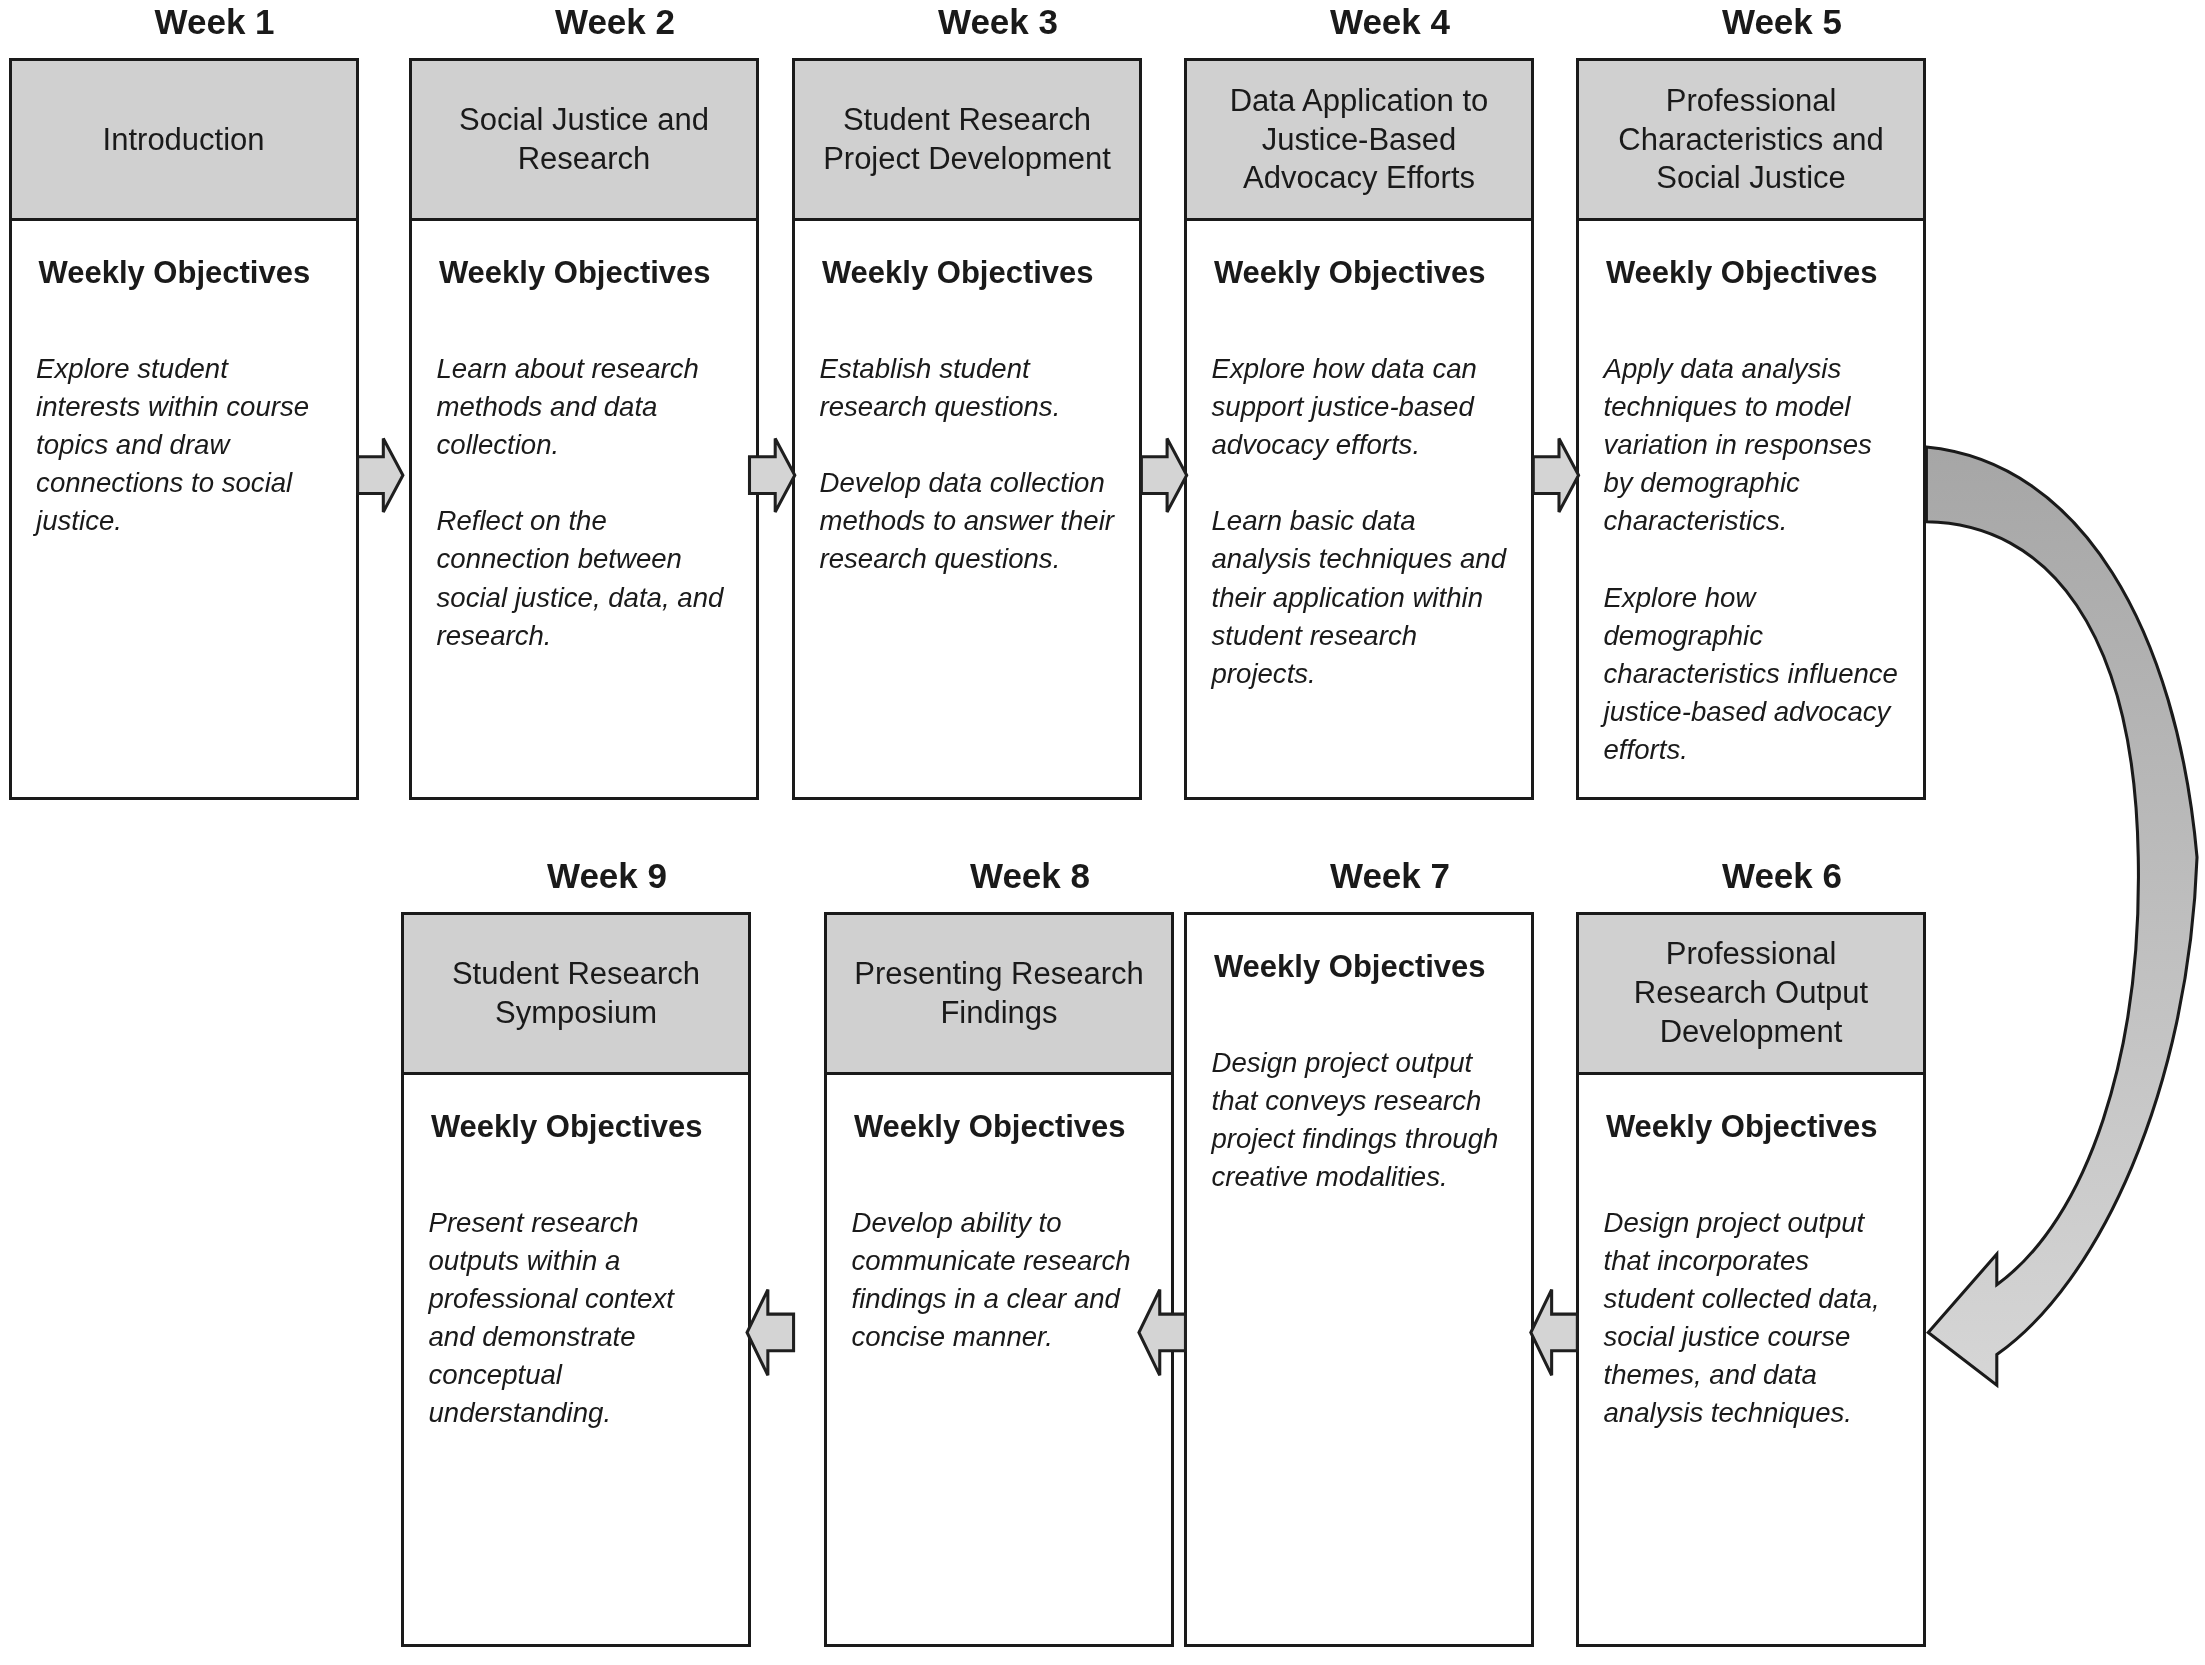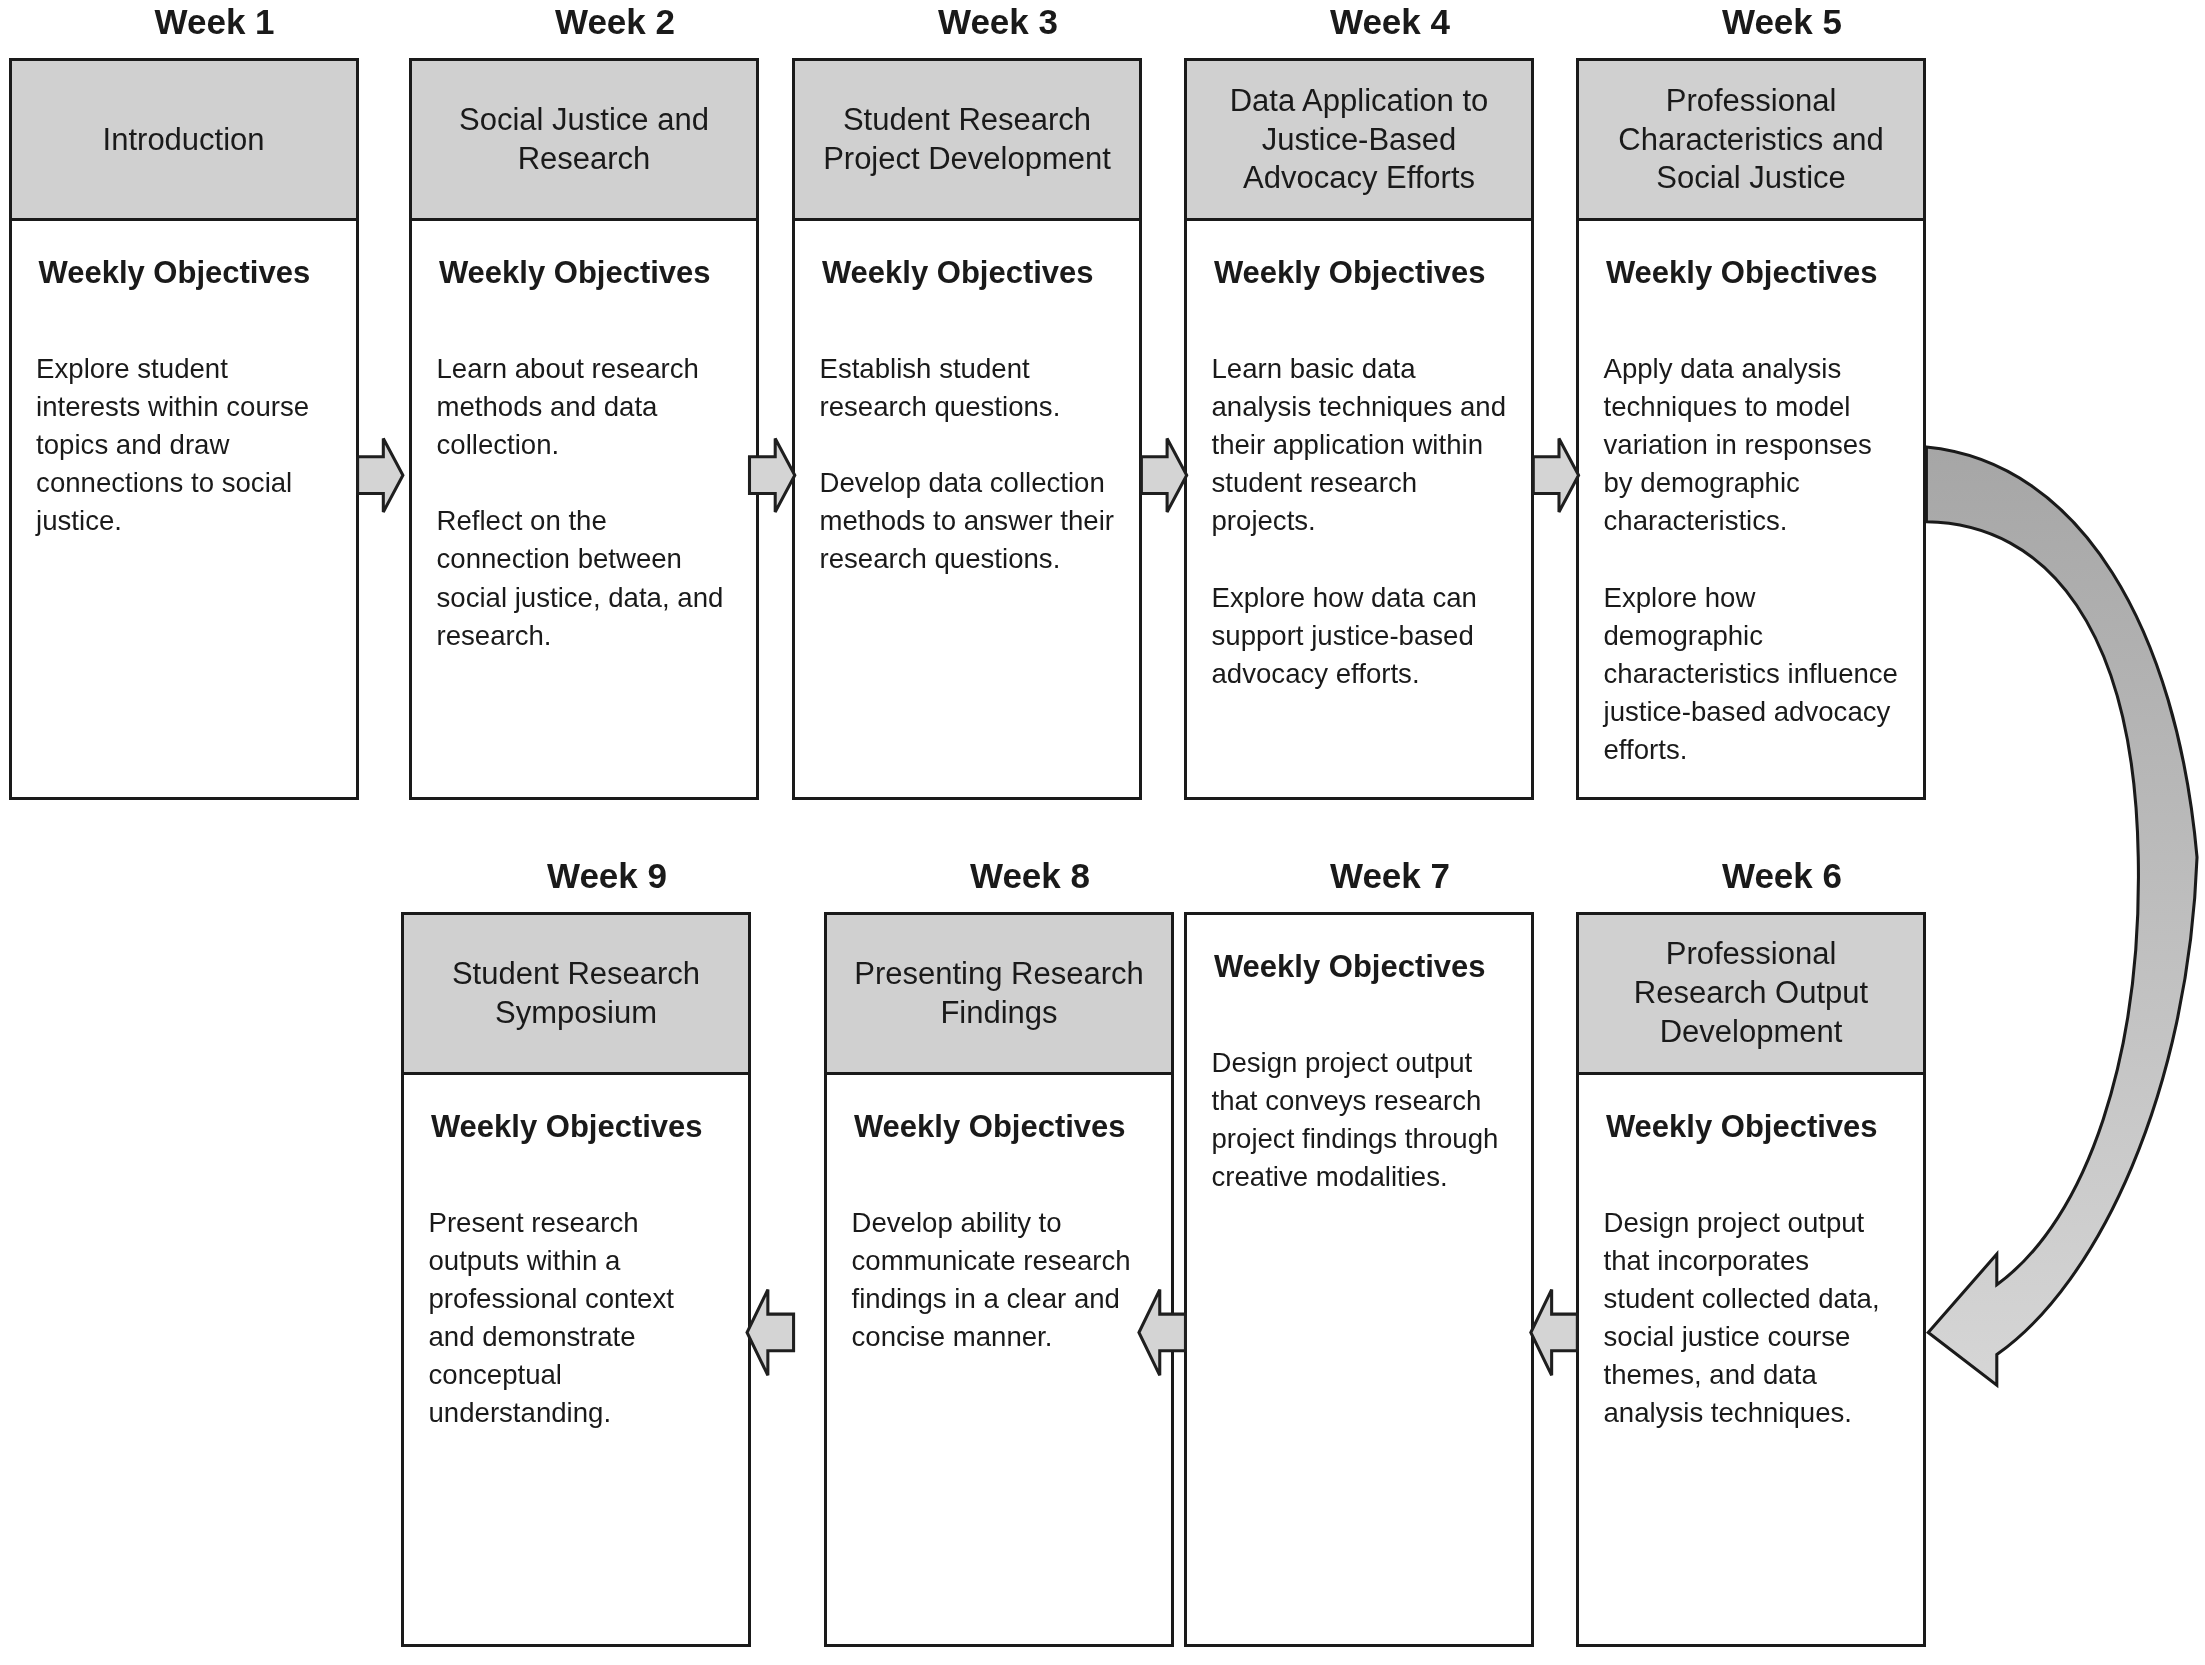--- a/index.html
+++ b/index.html
@@ -57,20 +57,21 @@
     font-size:27.6px;
     line-height:1.38;
   }
   .obj-heading{
     font-size:31px;
     font-weight:bold;
     margin:0 0 55px 2.4px;
   }
   .box-body p{
     margin:7px 0 38px 0;
+    font-style:italic;
   }
   .arrow-layer{
     position:absolute;
     left:0; top:0;
     width:2205px;
     height:1665px;
     pointer-events:none;
   }
 </style>
 </head>
@@ -113,22 +114,22 @@
       </div>
     </div>
   </div>
 
   <div class="cell r1" style="left:1184px; top:2.4px;">
     <div class="week-label">Week 4</div>
     <div class="box">
       <div class="box-header">Data Application to Justice-Based Advocacy Efforts</div>
       <div class="box-body">
         <div class="obj-heading">Weekly Objectives</div>
+        <p>Explore how data can support justice-based advocacy efforts.</p>
         <p>Learn basic data analysis techniques and their application within student research projects.</p>
-        <p>Explore how data can support justice-based advocacy efforts.</p>
       </div>
     </div>
   </div>
 
   <div class="cell r1" style="left:1576px; top:2.4px;">
     <div class="week-label">Week 5</div>
     <div class="box">
       <div class="box-header">Professional Characteristics and Social Justice</div>
       <div class="box-body">
         <div class="obj-heading">Weekly Objectives</div>

